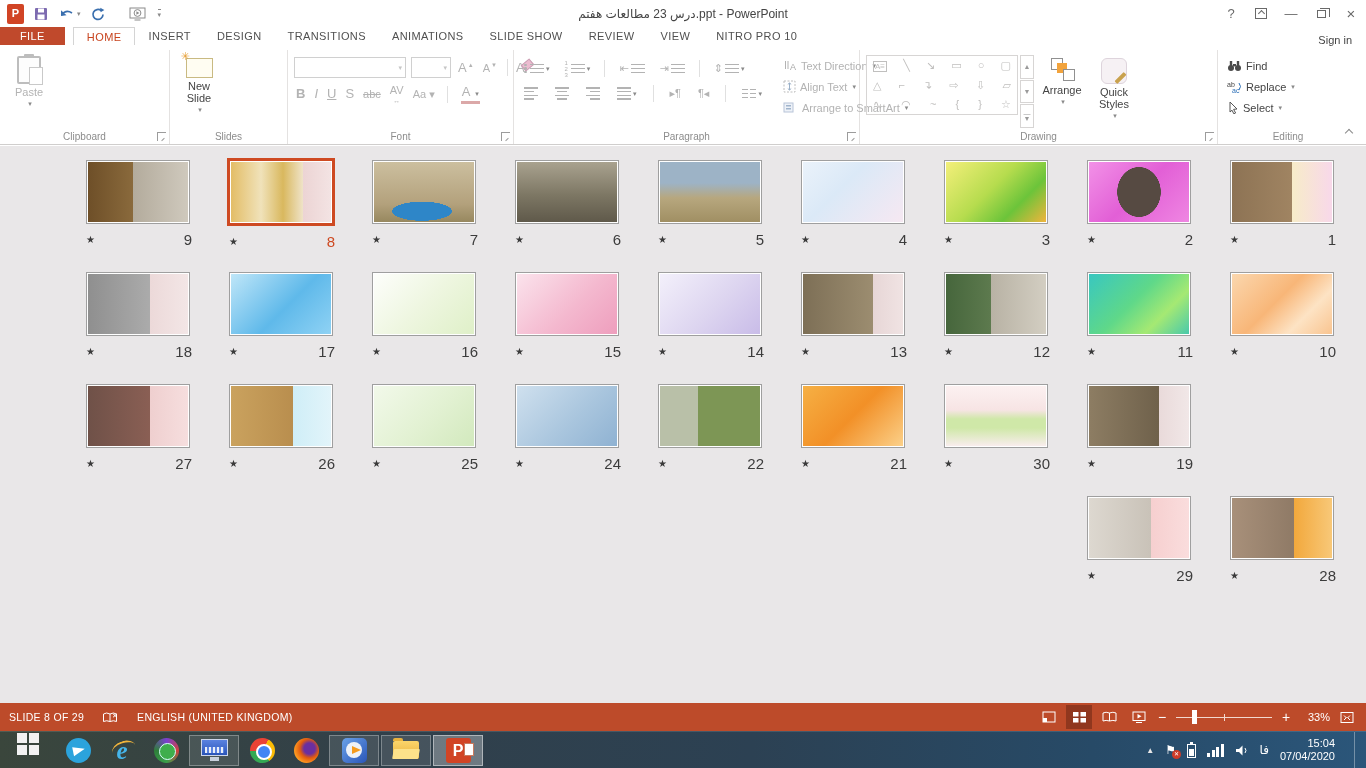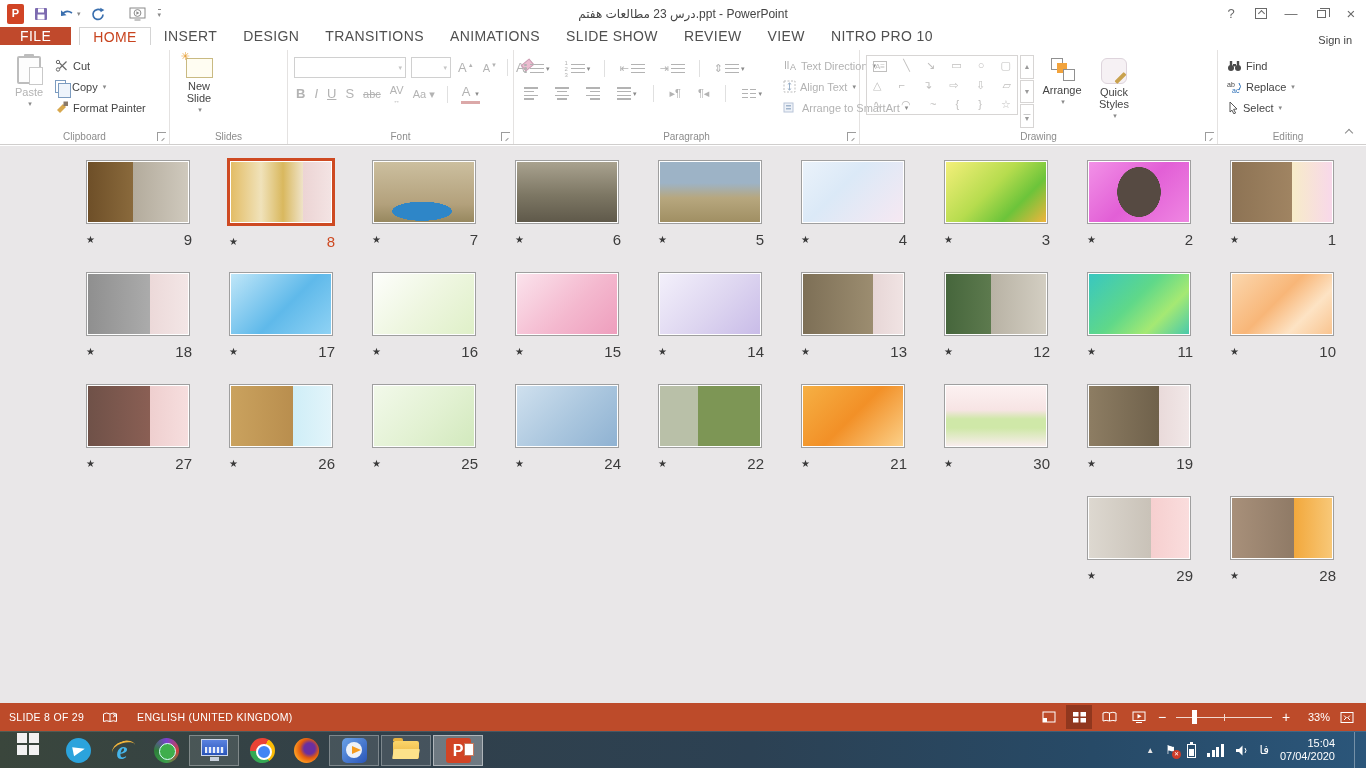--- a/index.html
+++ b/index.html
@@ -19,21 +19,21 @@
   .winctl{position:absolute;right:0;top:0;display:flex;height:27px;align-items:center}
   .winctl .wbtn{width:30px;height:22px;display:flex;align-items:center;justify-content:center;color:#696969;font-size:13px}
   .restore-box{width:9px;height:8px;border:1px solid #696969;position:relative;background:#fff}
   .restore-box:before{content:"";position:absolute;left:2px;top:-3px;width:9px;height:8px;border:1px solid #696969;border-bottom:none;border-left:none}
   .ribbondisp{width:12px;height:11px;border:1px solid #696969;position:relative}
   .ribbondisp:after{content:"";position:absolute;left:3px;top:2px;width:4px;height:4px;border-left:1px solid #696969;border-top:1px solid #696969;transform:rotate(45deg)}
 
   
   .tabrow{position:absolute;left:0;top:27px;width:1366px;height:23px;background:#fff;display:flex;align-items:flex-end}
   .tabs{display:flex;height:23px;padding-left:0}
-  .tab{height:18px;padding:0 13px;font-size:14px;letter-spacing:.4px;color:#505050;
+  .tab{height:18px;padding:0 13px;font-size:11px;letter-spacing:.4px;color:#505050;
     display:flex;align-items:center;white-space:nowrap}
   .tab.file{background:#c0492c;color:#fff;padding:0 20px;margin-right:8px}
   .tab.active{background:#fff;color:#c8441f;border:1px solid #d4d4d4;border-bottom:none}
   .signin{position:absolute;right:14px;bottom:4px;font-size:11px;color:#444}
 
   
   .ribbon{position:absolute;left:0;top:50px;width:1366px;height:95px;background:#fff;
     border-bottom:1px solid #d0cecd;display:flex}
   .rgroup{position:relative;height:100%;border-right:1px solid #e4e2e1;padding:3px 4px 16px 6px;display:flex}
   .glabel{position:absolute;bottom:2px;left:0;right:0;text-align:center;font-size:10px;color:#8c8c8c}
@@ -258,42 +258,20 @@
 </div>
 
 <div class="ribbon">
 
   <div class="rgroup" style="width:170px">
     <div class="bigbtn dis">
       <span class="ic-paste"></span>
       <span class="blab">Paste</span>
         <span class="dd">▾</span>
     </div>
-    <div class="rcol">
-      <div class="trow">
-        <svg width="14" height="13">
-            <path d="M4.5 4 L11.5 11 M4.5 9.5 L11.5 2.5" stroke="#6a6a6a" stroke-width="1.2" fill="none"></path>
-            <circle cx="3" cy="3" r="1.7" fill="none" stroke="#6a6a6a"></circle>
-            <circle cx="3" cy="10.5" r="1.7" fill="none" stroke="#6a6a6a"></circle>
-          </svg>
-        <span>Cut</span>
-      </div>
-      <div class="trow">
-        <span class="ic-copy"></span>
-        <span>Copy</span>
-          <span class="dd">▾</span>
-      </div>
-      <div class="trow">
-        <svg width="14" height="13">
-            <path d="M2 9 L8 3 L11 6 L5 12 Z" fill="#d8a84e"></path>
-            <rect x="8.5" y="0.5" width="4.5" height="4.5" fill="#8a7a6a"></rect>
-          </svg>
-        <span>Format Painter</span>
-      </div>
-    </div>
     <div class="glabel"><span>Clipboard</span></div>
     <span class="launcher"></span>
   </div>
 
   <div class="rgroup" style="width:118px">
     <div class="bigbtn">
       <span class="ic-newslide"></span>
       <span class="blab">New Slide</span>
         <span class="dd">▾</span>
     </div>

